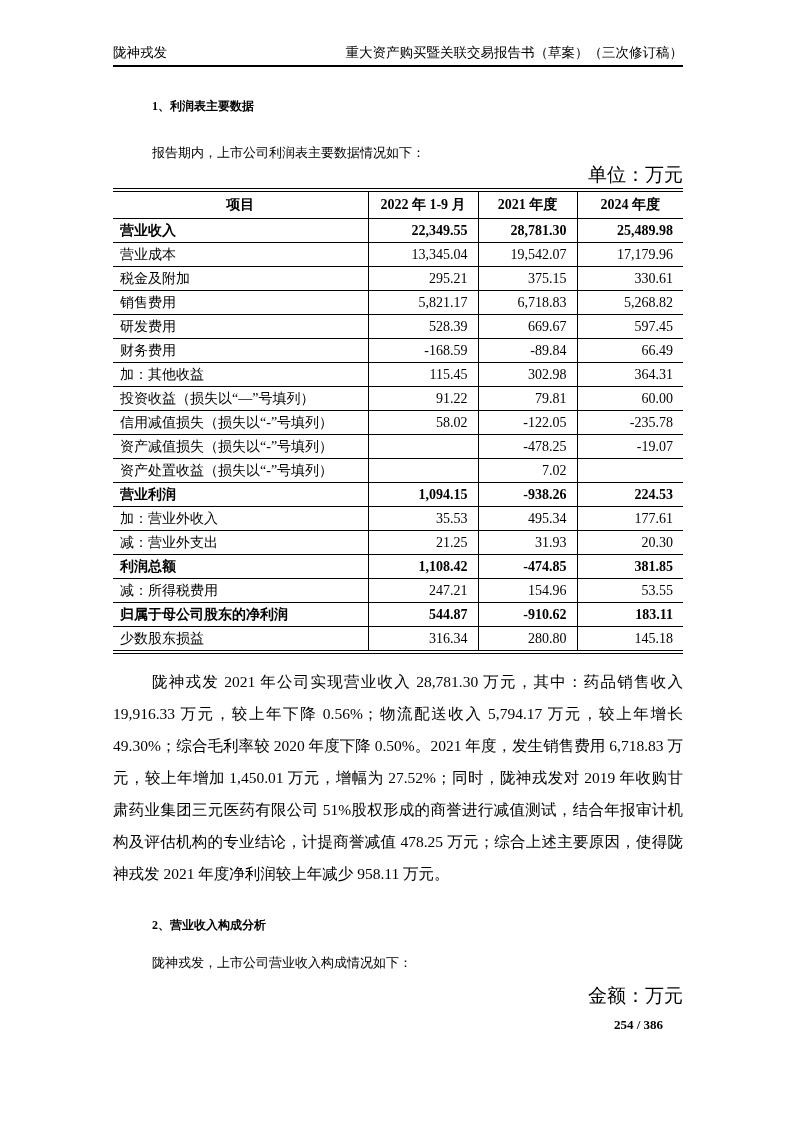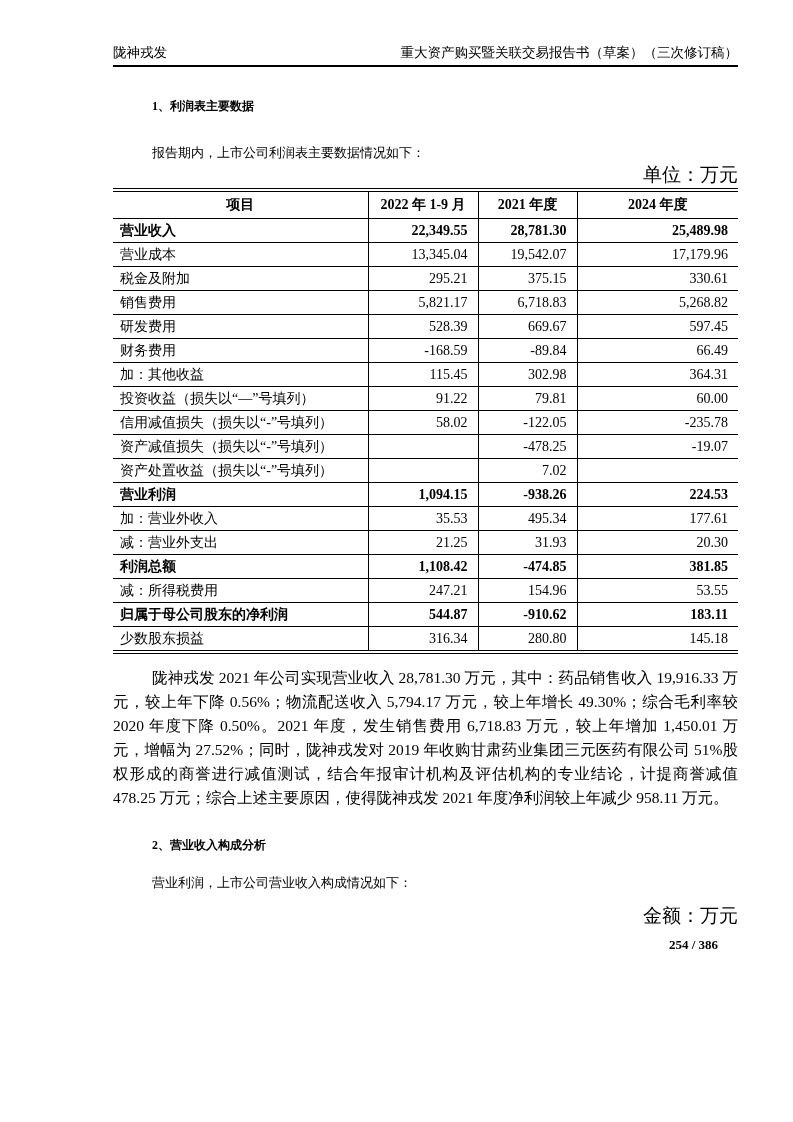--- a/index.html
+++ b/index.html
@@ -1,21 +1,21 @@
 <!DOCTYPE html>
 <html><head>
 <meta charset="utf-8">
 <style>
   html, body { margin: 0; padding: 0; background: #ffffff; }
   .page {
     position: relative;
     width: 793px;
     height: 1122px;
     box-sizing: border-box;
-    padding: 44px 55px 0 113px;
+    padding: 44px 110px 0 113px;
     background: #ffffff;
     color: #000000;
     font-family: "Liberation Serif", "DejaVu Serif", serif;
     overflow: hidden;
   }
   .doc-header {
     display: flex;
     justify-content: space-between;
     align-items: flex-end;
     font-size: 13.5px;
@@ -71,21 +71,21 @@
     white-space: nowrap;
   }
   table.profit-table th + th,
   table.profit-table td + td { border-left: 1px solid #000; }
   table.profit-table td.label { text-align: left; padding-left: 7px; }
   table.profit-table td.num { text-align: right; padding-right: 10px; }
   table.profit-table tr.bold td { font-weight: bold; }
   .body-para {
     margin: 12px 0 0 0;
     font-size: 15.5px;
-    line-height: 24px;
+    line-height: 32px;
     text-align: justify;
     text-indent: 39px;
   }
   .section-title.second { margin-top: 25px; }
   .intro.second { margin-top: 16px; }
   .unit-note.amount { margin-top: 14px; }
   .page-number {
     margin-top: 12px;
     padding-right: 20px;
     font-size: 13px;
@@ -234,19 +234,19 @@
           <td class="num">280.80</td>
           <td class="num">145.18</td>
         </tr>
       </tbody>
   </table>
 
   <p class="body-para">陇神戎发 2021 年公司实现营业收入 28,781.30 万元，其中：药品销售收入 19,916.33 万元，较上年下降 0.56%；物流配送收入 5,794.17 万元，较上年增长 49.30%；综合毛利率较 2020 年度下降 0.50%。2021 年度，发生销售费用 6,718.83 万元，较上年增加 1,450.01 万元，增幅为 27.52%；同时，陇神戎发对 2019 年收购甘肃药业集团三元医药有限公司 51%股权形成的商誉进行减值测试，结合年报审计机构及评估机构的专业结论，计提商誉减值 478.25 万元；综合上述主要原因，使得陇神戎发 2021 年度净利润较上年减少 958.11 万元。</p>
 
   <div class="section-title second">2、营业收入构成分析</div>
 
-  <p class="intro second">营业利润，上市公司营业收入构成情况如下：</p>
+  <p class="intro second">陇神戎发，上市公司营业收入构成情况如下：</p>
 
   <div class="unit-note amount">金额：万元</div>
 
   <div class="page-number">254 / 386</div>
 
 </div>
 
 </body></html>

